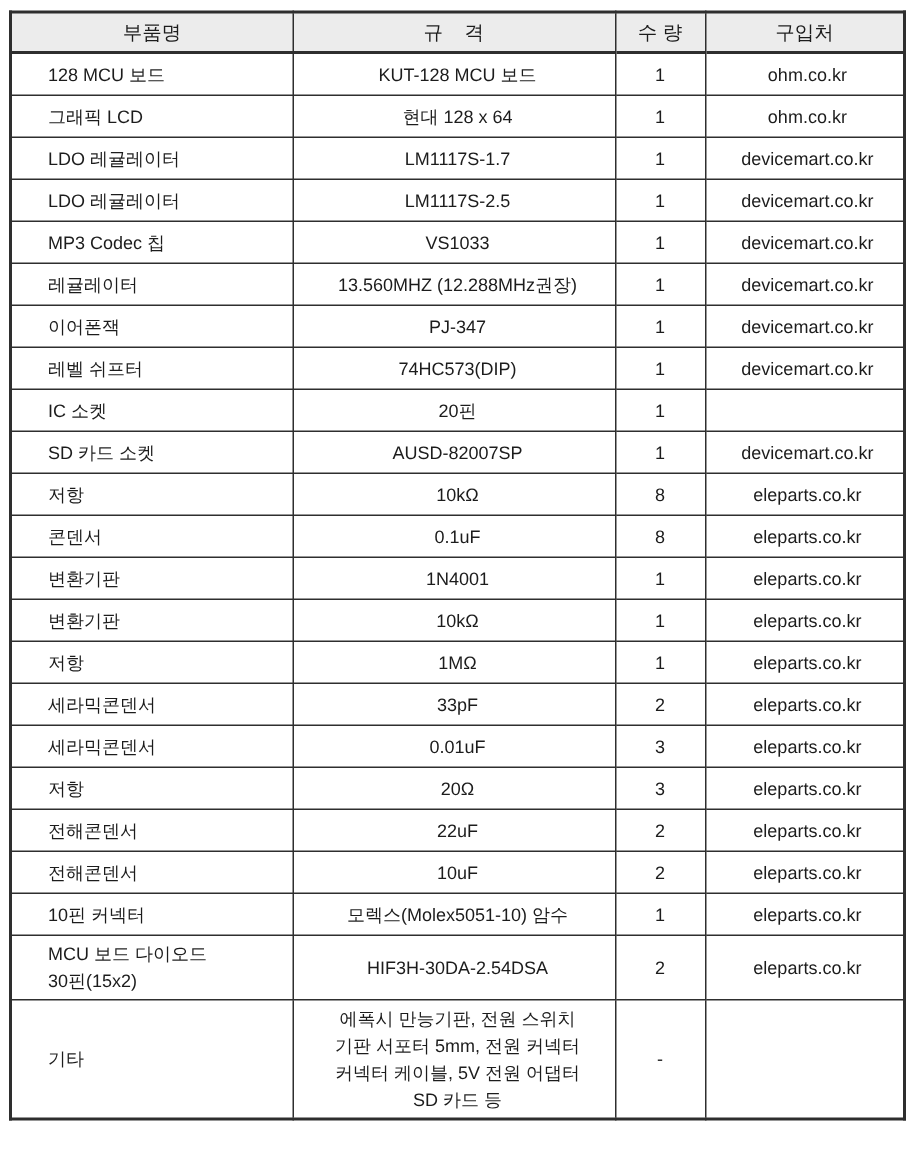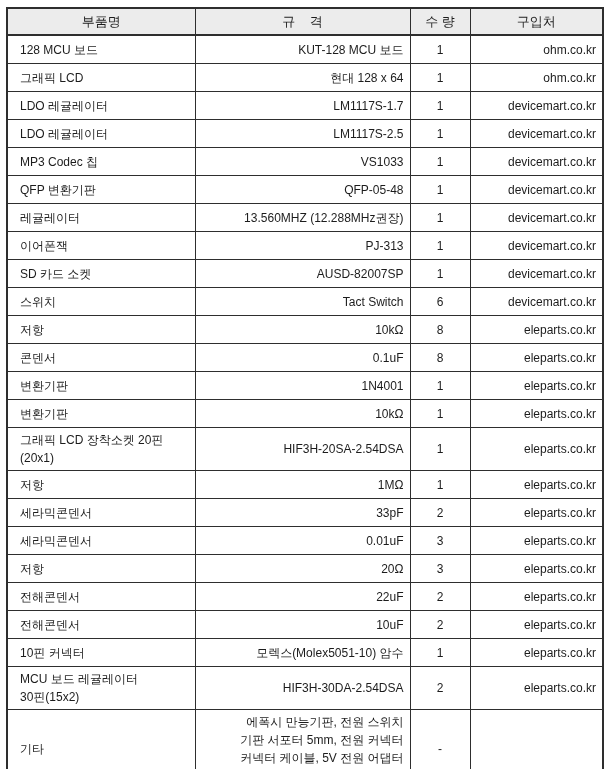--- a/index.html
+++ b/index.html
@@ -40,24 +40,24 @@
   }
   td {
     border: 1px solid #2e2e2e;
     height: 21px;
     padding: 3px 6px;
     vertical-align: middle;
     white-space: pre-line;
     line-height: 18px;
     overflow: hidden;
   }
-  td.c-name   { padding-left: 12px;  text-align: left; }
-  td.c-spec   { padding-left: 11px; text-align: right; }
+  td.c-name   { padding-left: 24px;  text-align: left; }
+  td.c-spec   { padding-left: 11px; text-align: center; }
   td.c-qty    { padding: 3px 2px;   text-align: center; }
-  td.c-vendor { padding-left: 10px; text-align: right; }
+  td.c-vendor { padding-left: 10px; text-align: center; }
 </style>
 </head>
 <body>
 
 <div class="page">
   <table class="parts">
     <colgroup>
       <col class="c1">
         <col class="c2">
         <col class="c3">
@@ -96,47 +96,47 @@
           <td class="c-qty">1</td>
           <td class="c-vendor">devicemart.co.kr</td>
         </tr>
         <tr>
           <td class="c-name">MP3 Codec 칩</td>
           <td class="c-spec">VS1033</td>
           <td class="c-qty">1</td>
           <td class="c-vendor">devicemart.co.kr</td>
         </tr>
         <tr>
-          <td class="c-name">QFP 변환기판</td>
-          <td class="c-spec">QFP-05-48</td>
-          <td class="c-qty">1</td>
-          <td class="c-vendor">devicemart.co.kr</td>
-        </tr>
-        <tr>
           <td class="c-name">레귤레이터</td>
           <td class="c-spec">13.560MHZ (12.288MHz권장)</td>
           <td class="c-qty">1</td>
           <td class="c-vendor">devicemart.co.kr</td>
         </tr>
         <tr>
           <td class="c-name">이어폰잭</td>
-          <td class="c-spec">PJ-313</td>
-          <td class="c-qty">1</td>
-          <td class="c-vendor">devicemart.co.kr</td>
+          <td class="c-spec">PJ-347</td>
+          <td class="c-qty">1</td>
+          <td class="c-vendor">devicemart.co.kr</td>
+        </tr>
+        <tr>
+          <td class="c-name">레벨 쉬프터</td>
+          <td class="c-spec">74HC573(DIP)</td>
+          <td class="c-qty">1</td>
+          <td class="c-vendor">devicemart.co.kr</td>
+        </tr>
+        <tr>
+          <td class="c-name">IC 소켓</td>
+          <td class="c-spec">20핀</td>
+          <td class="c-qty">1</td>
+          <td class="c-vendor"></td>
         </tr>
         <tr>
           <td class="c-name">SD 카드 소켓</td>
           <td class="c-spec">AUSD-82007SP</td>
           <td class="c-qty">1</td>
-          <td class="c-vendor">devicemart.co.kr</td>
-        </tr>
-        <tr>
-          <td class="c-name">스위치</td>
-          <td class="c-spec">Tact Switch</td>
-          <td class="c-qty">6</td>
           <td class="c-vendor">devicemart.co.kr</td>
         </tr>
         <tr>
           <td class="c-name">저항</td>
           <td class="c-spec">10kΩ</td>
           <td class="c-qty">8</td>
           <td class="c-vendor">eleparts.co.kr</td>
         </tr>
         <tr>
           <td class="c-name">콘덴서</td>
@@ -150,27 +150,20 @@
           <td class="c-qty">1</td>
           <td class="c-vendor">eleparts.co.kr</td>
         </tr>
         <tr>
           <td class="c-name">변환기판</td>
           <td class="c-spec">10kΩ</td>
           <td class="c-qty">1</td>
           <td class="c-vendor">eleparts.co.kr</td>
         </tr>
         <tr>
-          <td class="c-name">그래픽 LCD 장착소켓 20핀
-(20x1)</td>
-          <td class="c-spec">HIF3H-20SA-2.54DSA</td>
-          <td class="c-qty">1</td>
-          <td class="c-vendor">eleparts.co.kr</td>
-        </tr>
-        <tr>
           <td class="c-name">저항</td>
           <td class="c-spec">1MΩ</td>
           <td class="c-qty">1</td>
           <td class="c-vendor">eleparts.co.kr</td>
         </tr>
         <tr>
           <td class="c-name">세라믹콘덴서</td>
           <td class="c-spec">33pF</td>
           <td class="c-qty">2</td>
           <td class="c-vendor">eleparts.co.kr</td>
@@ -199,21 +192,21 @@
           <td class="c-qty">2</td>
           <td class="c-vendor">eleparts.co.kr</td>
         </tr>
         <tr>
           <td class="c-name">10핀 커넥터</td>
           <td class="c-spec">모렉스(Molex5051-10) 암수</td>
           <td class="c-qty">1</td>
           <td class="c-vendor">eleparts.co.kr</td>
         </tr>
         <tr>
-          <td class="c-name">MCU 보드 레귤레이터
+          <td class="c-name">MCU 보드 다이오드
 30핀(15x2)</td>
           <td class="c-spec">HIF3H-30DA-2.54DSA</td>
           <td class="c-qty">2</td>
           <td class="c-vendor">eleparts.co.kr</td>
         </tr>
         <tr>
           <td class="c-name">기타</td>
           <td class="c-spec">에폭시 만능기판, 전원 스위치
 기판 서포터 5mm, 전원 커넥터
 커넥터 케이블, 5V 전원 어댑터

